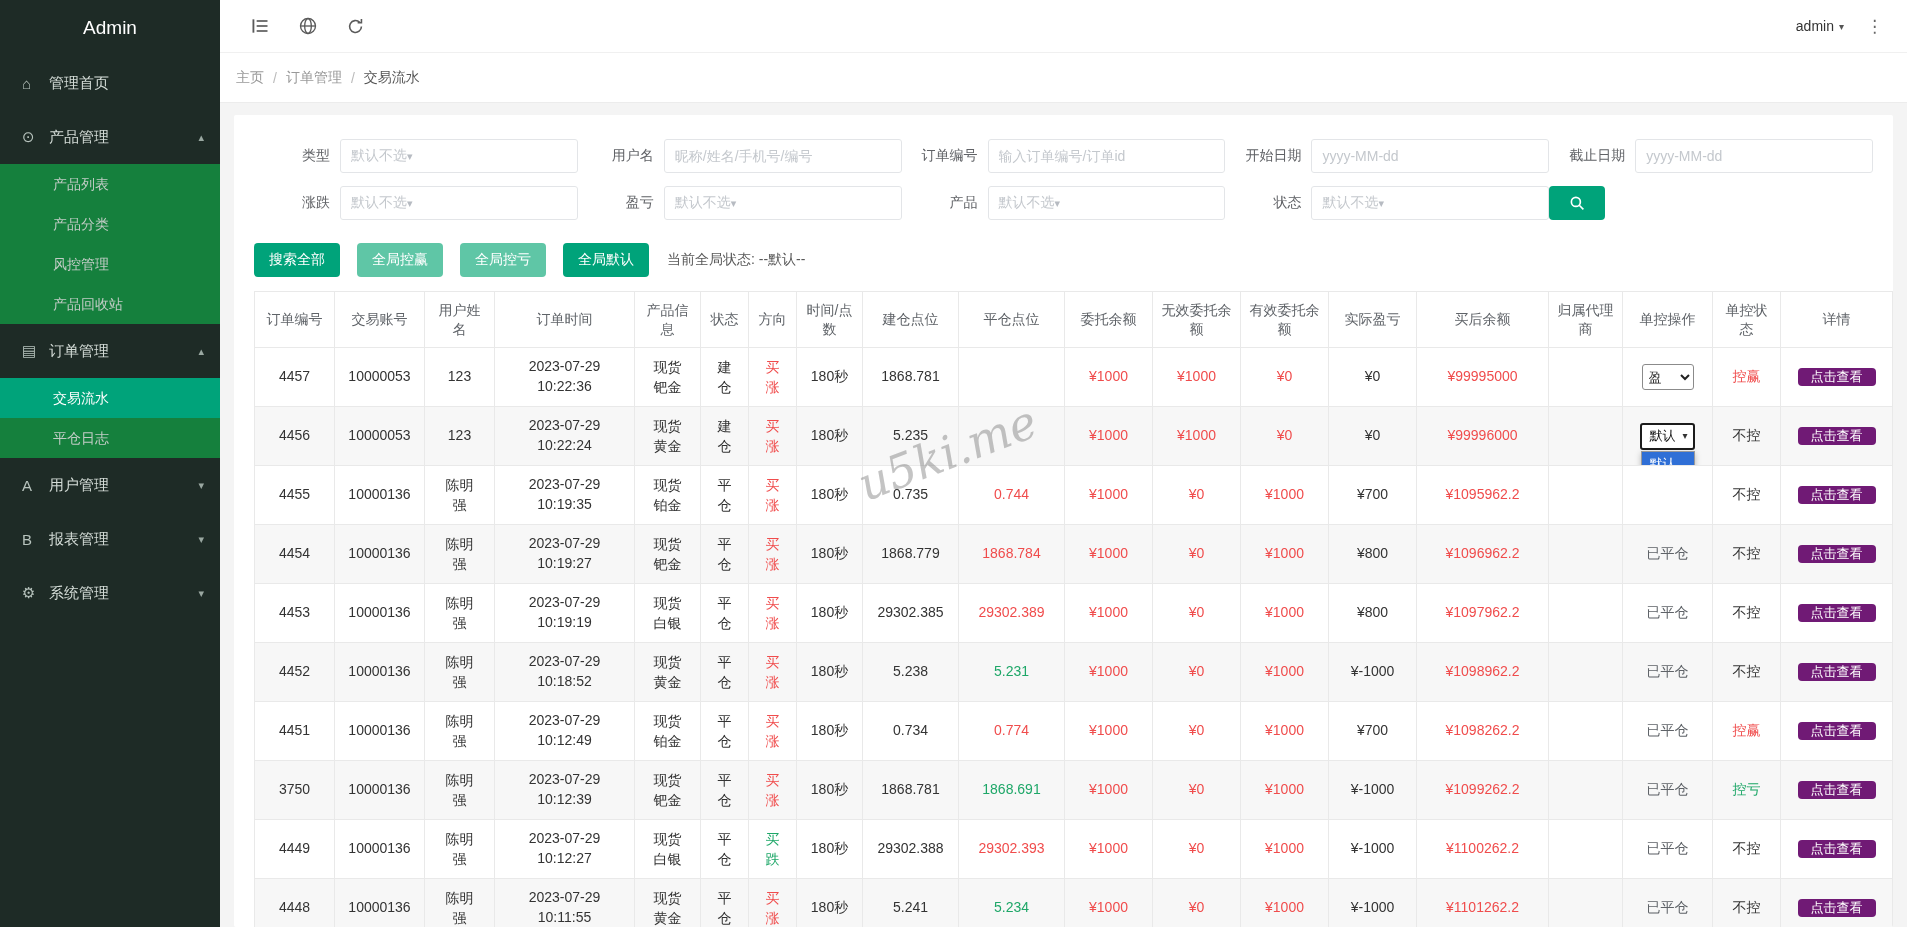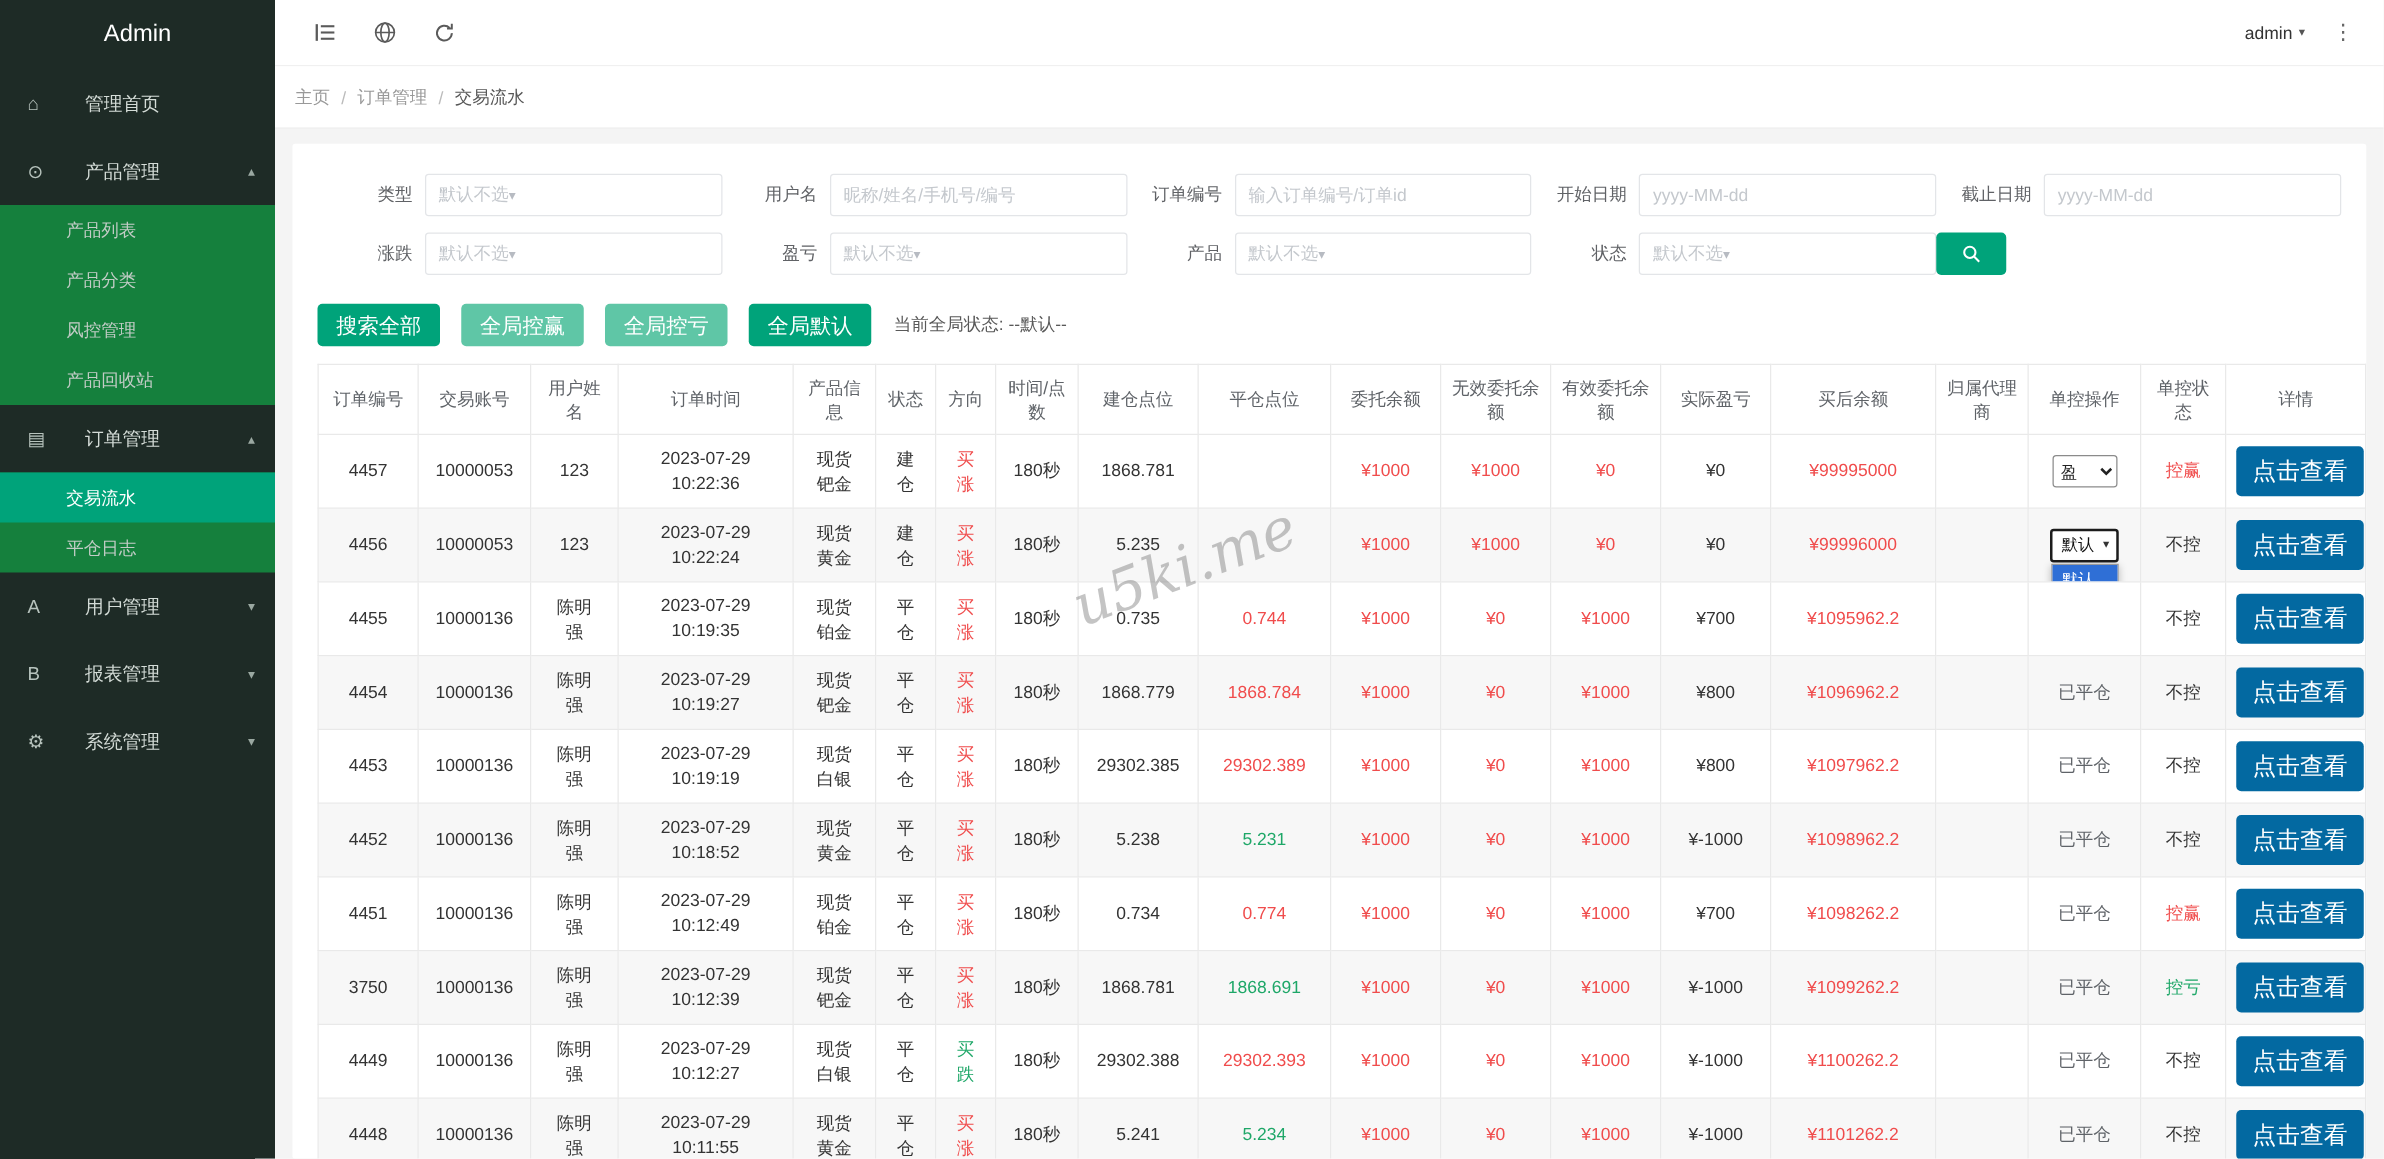--- a/index.html
+++ b/index.html
@@ -4,21 +4,21 @@
 <style>
   *{box-sizing:border-box;margin:0;padding:0}
   html,body{width:1907px;height:927px;overflow:hidden}
   body{background:#f4f4f4;font-family:"Liberation Sans","DejaVu Sans",sans-serif;font-size:14px;color:#333}
   .app{display:flex;height:100%}
   
   .sidebar{width:220px;flex-shrink:0;background:#1e2b26;height:100%;overflow:hidden}
   .sidebar-title{height:56px;line-height:56px;text-align:center;color:#fff;font-size:19px}
   .m-item{height:54px;display:flex;align-items:center;padding:0 16px 0 22px;cursor:pointer;font-size:15px;color:#d4dcd7}
   .m-icon{width:27px;font-size:15px;color:#b7c3bd;flex-shrink:0}
-  .m-label{flex:1;margin-left:19px}
+  .m-label{flex:1;margin-left:0}
   .m-caret{font-size:11px;color:#9aa8a1}
   .submenu{background:#15803d}
   .s-item{height:40px;line-height:40px;padding-left:53px;font-size:14px;color:#c2ccc6;cursor:pointer}
   .s-item.active{background:#00a37a;color:#fff}
   
   .main{flex:1;display:flex;flex-direction:column;height:100%;min-width:0}
   .topbar{height:53px;background:#fff;display:flex;align-items:center;justify-content:space-between;padding:0 16px 0 30px;border-bottom:1px solid #f0f0f0;flex-shrink:0}
   .tb-icons{display:flex;align-items:center;gap:28px}
   .tb-icon{cursor:pointer;display:flex;align-items:center}
   .topbar-right{display:flex;align-items:center;gap:14px}
@@ -37,36 +37,36 @@
   .f-label{width:76px;text-align:right;margin-right:10px;color:#606266;flex-shrink:0}
   .f-select,.f-input{flex:1;height:34px;border:1px solid #e3e5e8;border-radius:3px;background:#fff;min-width:0}
   .f-select{display:flex;align-items:center;justify-content:flex-start;padding:0 10px;cursor:pointer}
   .f-select .ph{color:#c4c8cd}
   .f-caret{color:#b7bbc2;font-size:11px}
   .f-input{padding:0 10px;font-size:14px;color:#333;outline:none}
   .f-input::placeholder{color:#c4c8cd}
   .search-btn{width:56px;height:34px;background:#00a37a;border:none;border-radius:4px;cursor:pointer;display:flex;align-items:center;justify-content:center}
   
   .actions{display:flex;align-items:center;gap:17px;padding:8px 10px 14px}
-  .act-btn{height:34px;padding:4px 15px;border:none;border-radius:4px;color:#fff;font-size:17px;cursor:pointer;white-space:nowrap}
+  .act-btn{height:34px;padding:4px 15px;border:none;border-radius:4px;color:#fff;font-size:14px;cursor:pointer;white-space:nowrap}
   .act-btn.solid{background:#00a37a}
   .act-btn.light{background:#5fc6a6}
   .act-status{color:#595959;margin-left:1px}
   
   .table-wrap{position:relative;margin:0 10px}
   table{width:100%;border-collapse:collapse;table-layout:fixed}
   th,td{border:1px solid #e9e9e9;text-align:center;vertical-align:middle;padding:6px 8px;font-size:14px;color:#333;overflow:hidden}
   th{color:#5f6368;font-weight:normal;height:56px;line-height:1.35;background:#fff}
   td{height:59px;line-height:1.4}
   tbody tr:nth-child(even){background:#f7f7f7}
   .t-red{color:#f04c4c}
   .t-green{color:#1ea768}
   .w2{display:inline-block;width:2.08em;word-break:break-all;line-height:1.45}
   .w1{display:inline-block;width:1.08em;word-break:break-all;line-height:1.45}
-  .detail-btn{background:#0369a1;color:#fff;border:none;border-radius:4px;height:40px;padding:0 13px;font-size:19px;cursor:pointer;white-space:nowrap}
+  .detail-btn{background:#701a75;color:#fff;border:none;border-radius:4px;height:18px;padding:0 13px;font-size:13px;cursor:pointer;white-space:nowrap}
   .ctrl-td{position:relative}
   .ctrl-select{height:26px;font-size:13px;border:1px solid #8b8b8b;border-radius:3px;background:#fff;color:#222;padding:0 2px;cursor:pointer}
   .fake-select{display:inline-flex;align-items:center;gap:7px;border:2px solid #1c1c1c;border-radius:3px;height:27px;padding:0 5px 0 7px;font-size:13px;background:#fff;color:#111;cursor:pointer}
   .fs-caret{font-size:10px;color:#333}
   .opt-list{position:absolute;left:50%;transform:translateX(-50%);top:calc(50% + 15px);width:54px;background:#fff;border:1px solid #9a9a9a;box-shadow:0 2px 6px rgba(0,0,0,.25);z-index:30;text-align:left;font-size:13px}
   .opt{padding:3px 8px;cursor:pointer;color:#222;background:#fff}
   .opt.sel{background:#2f6fd6;color:#fff}
   .closed-text{color:#5f6368}
   .watermark{position:absolute;left:600px;top:135px;transform:rotate(-21deg);font-size:46px;color:rgba(115,115,115,.42);font-style:italic;pointer-events:none;z-index:20;font-family:"DejaVu Serif",serif}
 </style>

